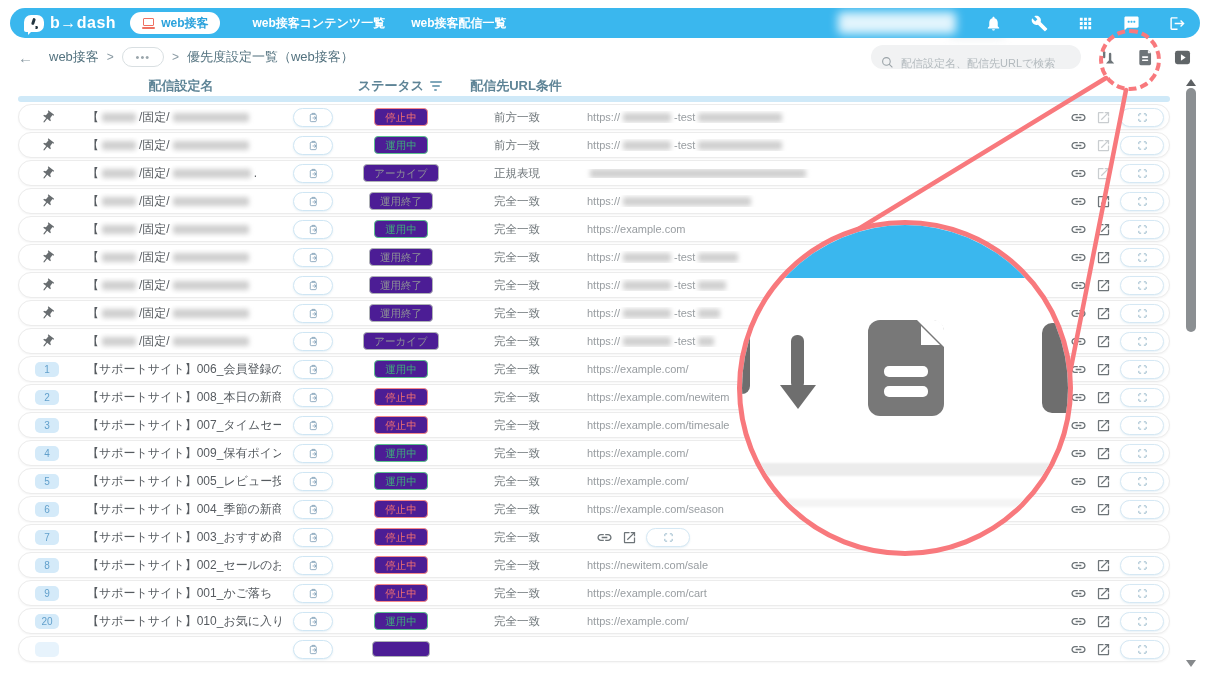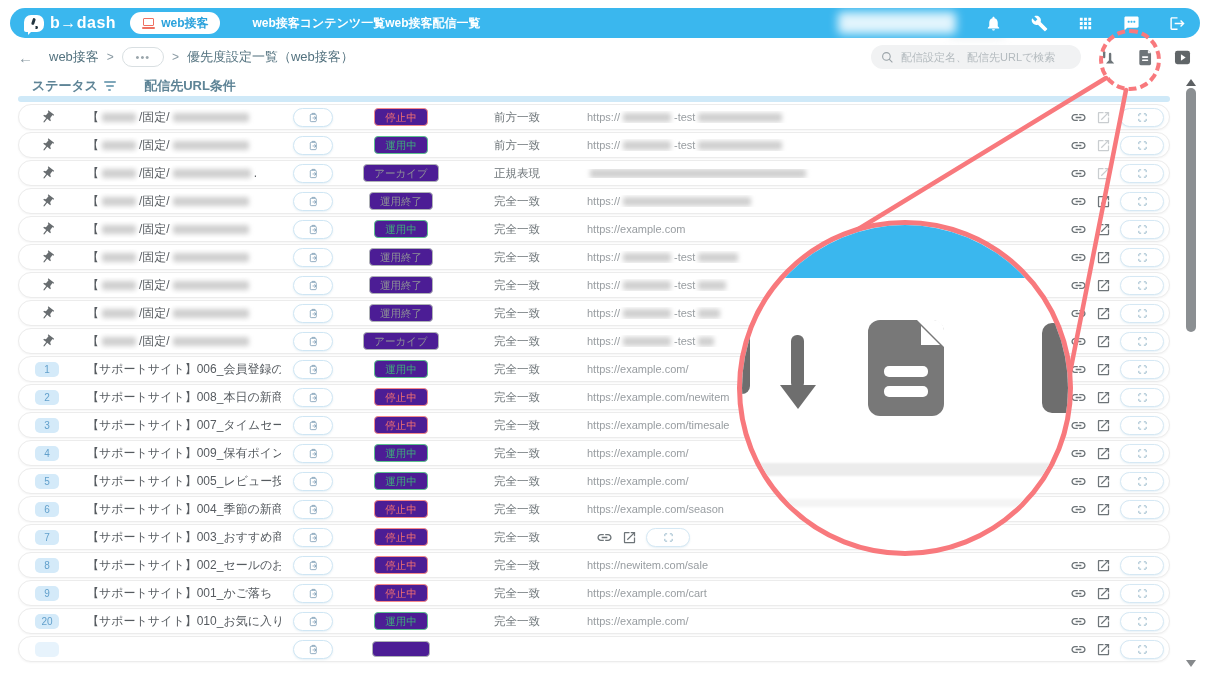--- a/index.html
+++ b/index.html
@@ -22,40 +22,40 @@
     background:#23353f; border-radius:50%; transform:rotate(18deg); }
   .logo-text { font-size:16px; font-weight:bold; letter-spacing:.5px; }
   .product-pill { margin-left:14px; background:#fff; border-radius:12px; height:22px;
     display:flex; align-items:center; gap:6px; padding:0 12px; }
   .laptop-icon { width:13px; height:11px; position:relative; }
   .laptop-icon span { position:absolute; left:1px; top:0; width:11px; height:8px;
     border:1.6px solid #ef7061; border-radius:1px; }
   .laptop-icon em { position:absolute; left:0; bottom:0; width:13px; height:2px;
     background:#ef7061; border-radius:1px; }
   .product-pill .lbl { color:#2ba2dc; font-size:12px; font-weight:bold; }
-  .nav { display:flex; margin-left:32px; }
+  .nav { display:flex; gap:26px; margin-left:32px; }
   .nav .nav-item { font-size:12px; font-weight:bold; color:#fff; cursor:pointer; }
   .bar-right { margin-left:auto; display:flex; align-items:center; gap:29px; }
   .account-blur { width:118px; height:22px; background:rgba(255,255,255,.85);
     border-radius:4px; filter:blur(5px); }
   .account-blur2 { position:absolute; right:205px; top:27px; width:55px; height:11px;
     background:rgba(230,236,240,.9); border-radius:3px; filter:blur(4px); }
   .bar-icon { width:17px; height:17px; fill:#fff; cursor:pointer; }
 
   
   .subbar { position:absolute; left:0; top:40px; width:1210px; height:34px;
     display:flex; align-items:center; padding:0 18px; }
   .back-arrow { font-size:15px; color:#8a9aa3; margin-right:16px; cursor:pointer; }
   .crumb { font-size:13px; color:#53727f; }
   .crumb-sep { font-size:12px; color:#8a9aa3; margin:0 8px; }
   .ellipsis-pill { display:inline-flex; align-items:center; justify-content:center;
     width:42px; height:20px; border:1px solid #d9dfe2; border-radius:11px;
     color:#9aa5ab; font-size:11px; letter-spacing:1px; background:#fff; cursor:pointer; }
   .search-box { margin-left:auto; width:210px; height:24px; background:#f1f2f3;
-    border-radius:12px; display:flex; align-items:center; padding:0 10px; gap:7px; }
+    border-radius:12px; display:flex; align-items:flex-end; padding:0 10px; gap:7px; }
   .search-box svg { width:13px; height:13px; stroke:#9aa3a8; fill:none; stroke-width:2; }
   .search-box input { border:none; outline:none; background:transparent; width:170px;
     font-size:11px; color:#555; font-family:"Liberation Sans",sans-serif; }
   .search-box input::placeholder { color:#b3babe; }
   .tool-btn { border:none; background:transparent; cursor:pointer; margin-left:18px;
     display:flex; align-items:center; }
   .tool-btn svg { width:19px; height:19px; }
 
   
   .thead { position:absolute; left:18px; top:76px; width:1152px; height:20px;
@@ -232,20 +232,23 @@
     </button>
     <button class="tool-btn">
       <svg viewBox="0 0 24 24" class="icon-video-sm">
           <rect x="2.5" y="3.5" width="19" height="17" rx="3"></rect>
           <path d="M10 8 l6 4 -6 4 z" fill="#fff"></path>
         </svg>
     </button>
   </div>
 
   <div class="thead">
+    <div class="th th-a">
+        <span>配信設定名</span>
+      </div>
     <div class="th th-b">
       <span>ステータス</span>
       <span class="filter-icon">
           <i></i>
           <i></i>
           <i></i>
         </span>
     </div>
     <div class="th th-c">
         <span>配信先URL条件</span>

